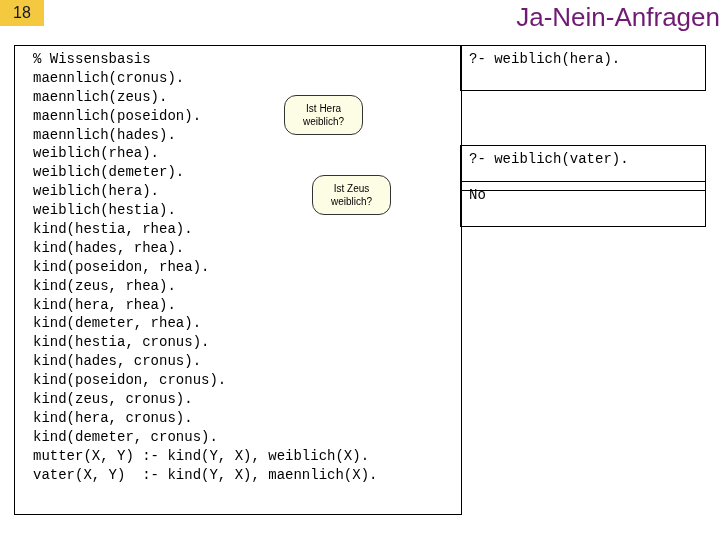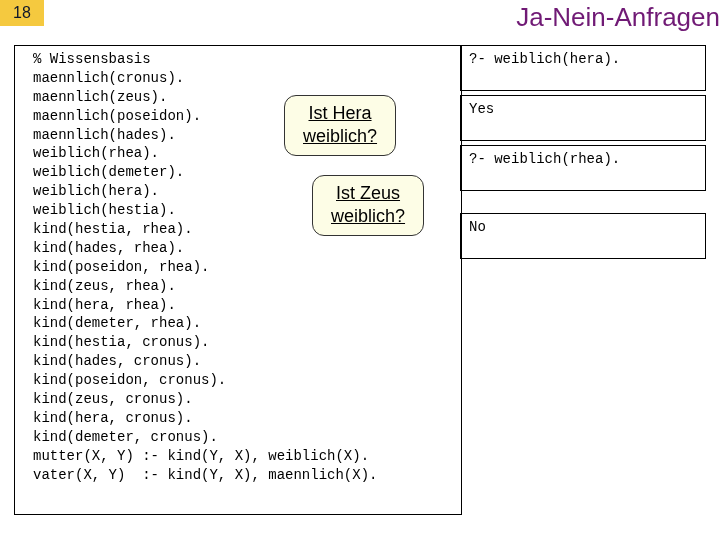--- a/index.html
+++ b/index.html
@@ -60,32 +60,31 @@
     padding-left: 18px;
   }
   .query-box {
     right: 0;
     width: 228px;
     height: 36px;
   }
   .q1 { top: 0; }
   .r1 { top: 50px; }
   .q2 { top: 100px; }
-  .r2 { top: 168px; }
+  .r2 { top: 136px; }
   .callout {
     position: absolute;
     background: #fdfde6;
     border: 1px solid #333;
     border-radius: 12px;
     font-family: Verdana, Arial, sans-serif;
-    font-size: 18px;
+    font-size: 10px;
     text-align: center;
     padding: 6px 18px;
     line-height: 1.3;
-    text-decoration: underline;
   }
   .callout-1 { left: 270px; top: 50px; }
   .callout-2 { left: 270px; top: 130px; margin-left: 28px; }
 </style>
 </head>
 <body>
 
 <div class="header">
   <div class="slide-number">18</div>
   <div class="title">Ja-Nein-Anfragen</div>
@@ -121,17 +120,16 @@
     <span>Ist Hera</span><br>
     <span>weiblich?</span>
   </div>
 
   <div class="callout callout-2">
     <span>Ist Zeus</span><br>
     <span>weiblich?</span>
   </div>
 
   <div class="code-box query-box q1">?- weiblich(hera).</div>
-  <div class="code-box query-box r1">Yes</div>
-  <div class="code-box query-box q2">?- weiblich(rhea).</div>
+  <div class="code-box query-box q2">?- weiblich(vater).</div>
   <div class="code-box query-box r2">No</div>
 
 </div>
 
 </body></html>

